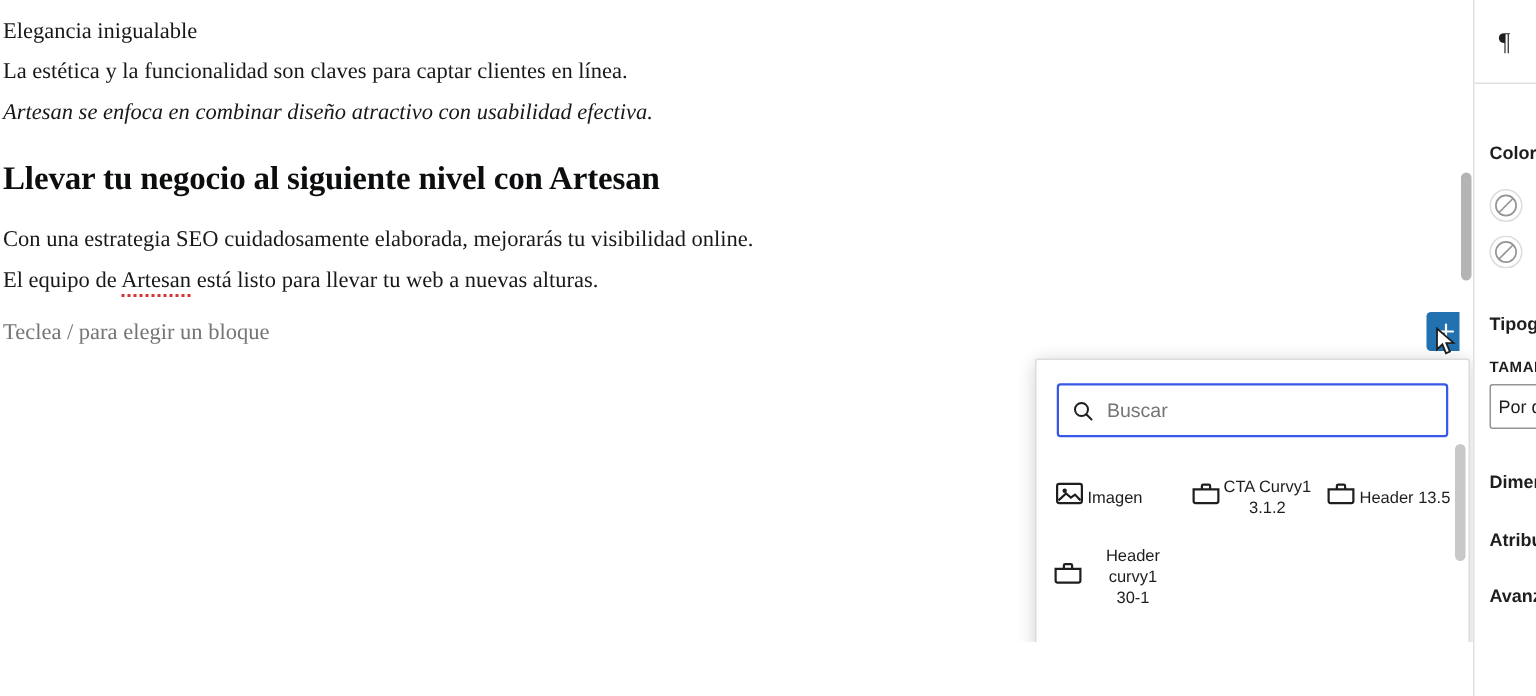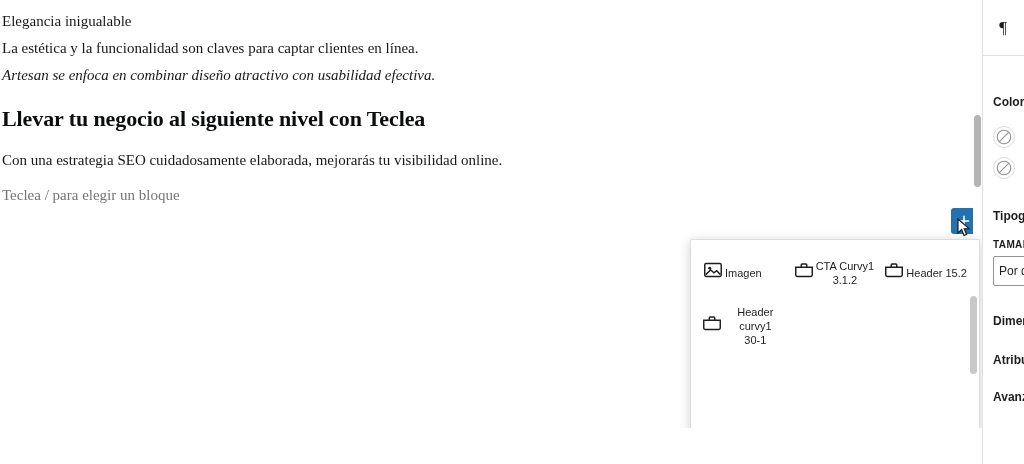--- a/index.html
+++ b/index.html
@@ -408,27 +408,30 @@
     <div class="p-row">
       <p class="para">La estética y la funcionalidad son claves para captar clientes en línea.</p>
     </div>
 
     <div class="p-row">
       <p class="para p-italic">Artesan se enfoca en combinar diseño atractivo con usabilidad efectiva.</p>
     </div>
 
 
     <div class="heading-row" style="margin-top:10px;">
-      <h2 class="heading">Llevar tu negocio al siguiente nivel con Teclea</h2>
+      <h2 class="heading">Llevar tu negocio al siguiente nivel con Artesan</h2>
     </div>
 
     <div class="p-row" style="margin-top:8px;">
       <p class="para">Con una estrategia SEO cuidadosamente elaborada, mejorarás tu visibilidad online.</p>
     </div>
 
+    <div class="p-row">
+      <p class="para"><span>El equipo de </span><span class="spell">Artesan</span><span> está listo para llevar tu web a nuevas alturas.</span></p>
+    </div>
 
     <div class="placeholder-row" style="margin-top:6px;">
       <span class="placeholder-text">Teclea / para elegir un bloque</span>
     </div>
 
   </div>
 
   <div id="add-block-button">
     <span>
       <svg width="16" height="16" viewBox="0 0 24 24" fill="none" stroke="#ffffff" stroke-width="2.2" stroke-linecap="round">
@@ -464,20 +467,31 @@
   </div>
 
   <div id="breadcrumb-bar">
     <span class="crumb">Entrada</span>
     <span class="crumb-sep">›</span>
     <span class="crumb">Párrafo</span>
   </div>
 
   <div id="block-inserter">
 
+    <div id="inserter-search-wrap">
+      <div id="inserter-search">
+        <span class="s-icon">
+          <svg width="16" height="16" viewBox="0 0 24 24" fill="none" stroke="#1e1e1e" stroke-width="2">
+            <circle cx="10.5" cy="10.5" r="6.5"></circle>
+            <line x1="15.5" y1="15.5" x2="20.5" y2="20.5" stroke-linecap="round"></line>
+          </svg>
+        </span>
+        <input type="text" value="" placeholder="Buscar" style="">
+      </div>
+    </div>
 
     <div id="inserter-grid">
 
       <div class="block-item">
         <span class="block-icon">
           <svg width="22" height="22" viewBox="0 0 24 24" fill="none" stroke="#1e1e1e" stroke-width="1.6">
             <rect x="3" y="5" width="18" height="14" rx="1.5"></rect>
             <circle cx="8.5" cy="10" r="1.6" fill="#1e1e1e" stroke="none"></circle>
             <path d="M4 17 L9.5 12 L13 15 L16 12.8 L20 17"></path>
           </svg>
@@ -496,21 +510,21 @@
 3.1.2</span>
       </div>
 
       <div class="block-item">
         <span class="block-icon">
           <svg width="22" height="22" viewBox="0 0 24 24" fill="none" stroke="#1e1e1e" stroke-width="1.6">
             <path d="M3 9 L3 17.5 A1.5 1.5 0 0 0 4.5 19 L19.5 19 A1.5 1.5 0 0 0 21 17.5 L21 9 Z"></path>
             <path d="M9 9 L9 6.5 A1 1 0 0 1 10 5.5 L14 5.5 A1 1 0 0 1 15 6.5 L15 9"></path>
           </svg>
         </span>
-        <span class="block-label">Header 15.2</span>
+        <span class="block-label">Header 13.5</span>
       </div>
 
 
 
       <div class="block-item">
         <span class="block-icon">
           <svg width="22" height="22" viewBox="0 0 24 24" fill="none" stroke="#1e1e1e" stroke-width="1.6">
             <path d="M3 9 L3 17.5 A1.5 1.5 0 0 0 4.5 19 L19.5 19 A1.5 1.5 0 0 0 21 17.5 L21 9 Z"></path>
             <path d="M9 9 L9 6.5 A1 1 0 0 1 10 5.5 L14 5.5 A1 1 0 0 1 15 6.5 L15 9"></path>
           </svg>

